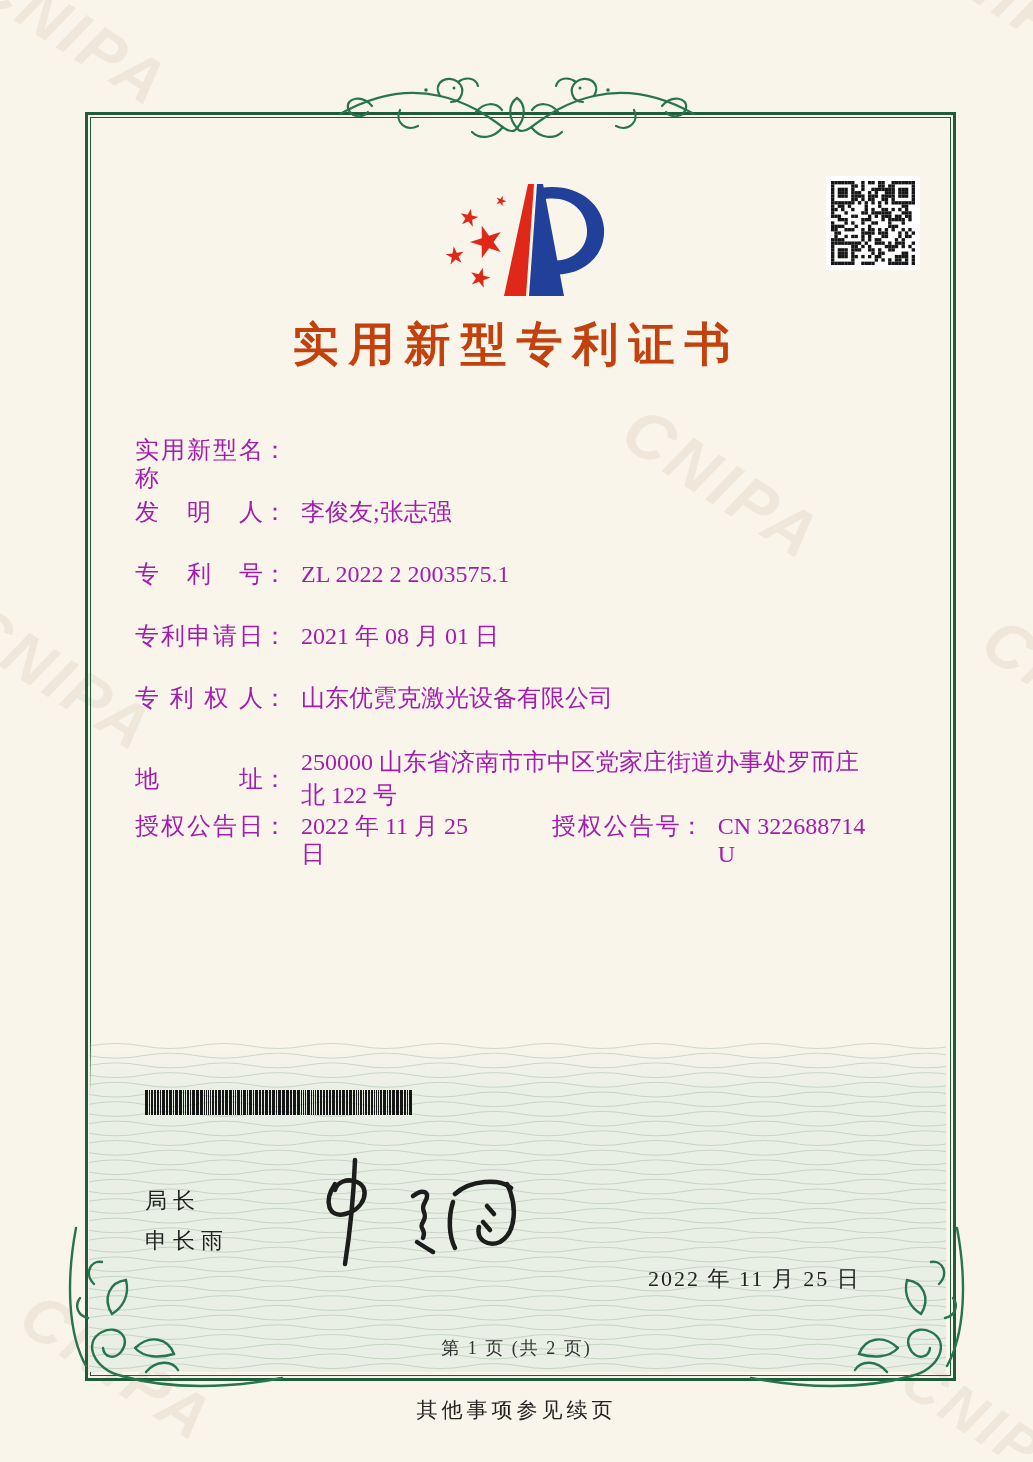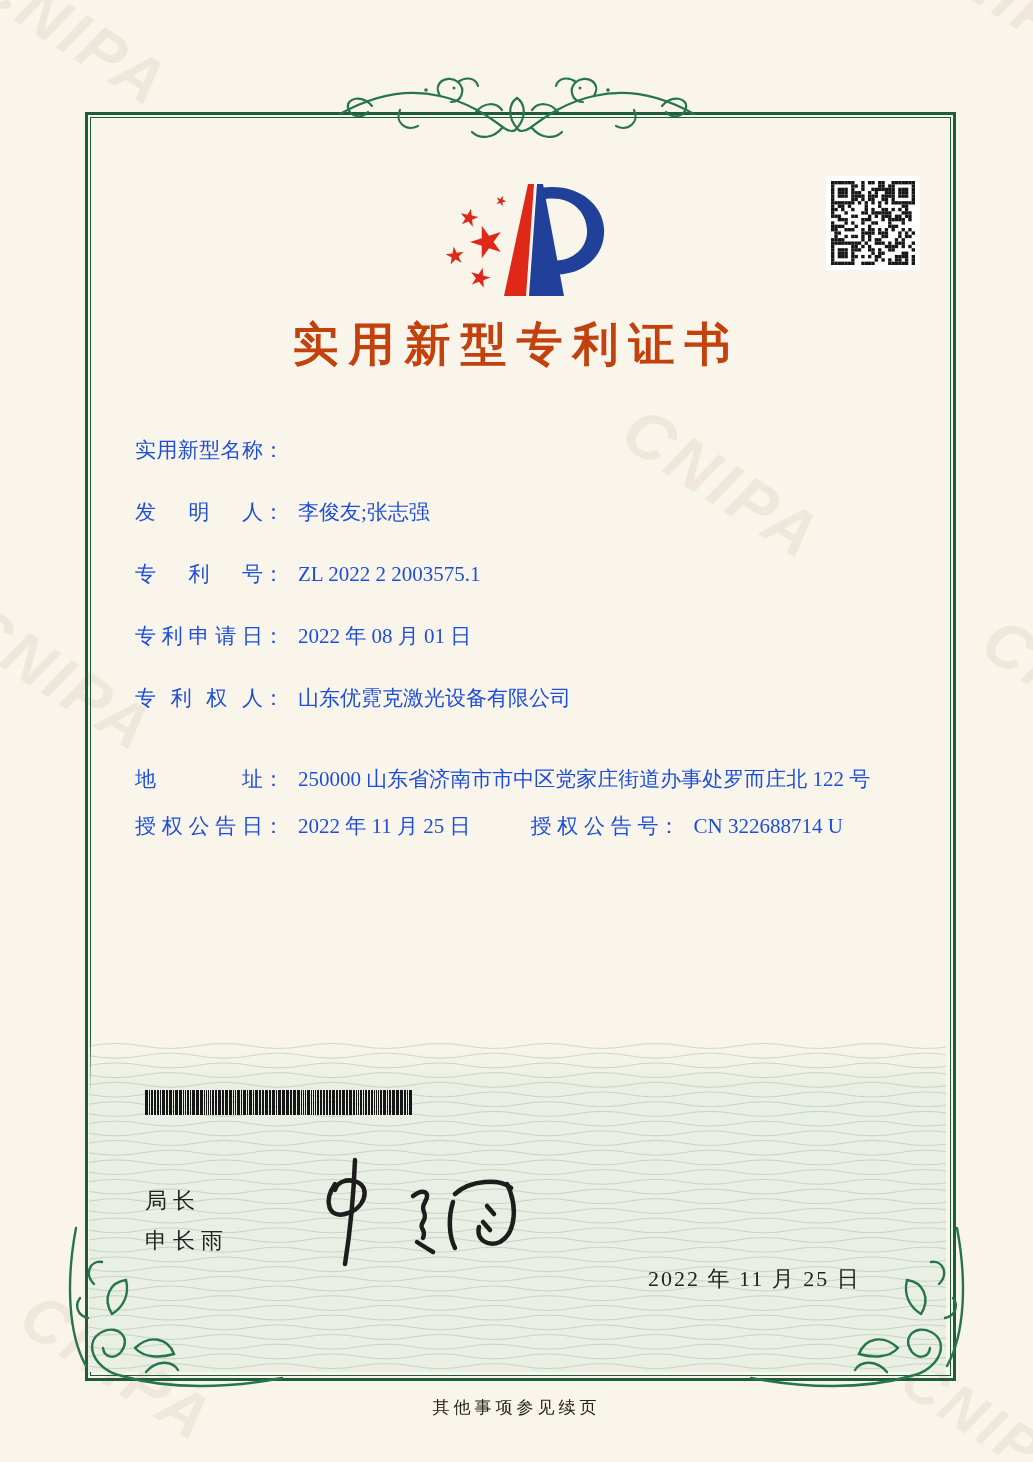--- a/index.html
+++ b/index.html
@@ -27,21 +27,21 @@
 
   .cert-no{left:135px;top:176px;font-size:20px;letter-spacing:2px;color:#3A3A3A;}
 
   .logo{left:440px;top:180px;}
   .qr{left:826px;top:176px;width:94px;height:94px;background:#FFFFFF;padding:5px;box-sizing:border-box;}
   .qr svg{display:block;width:100%;height:100%;}
 
   .title{left:0;width:1033px;top:314px;text-align:center;font-size:46px;font-weight:bold;
          letter-spacing:10px;color:#c2410c;}
 
-  .fields{left:135px;top:436px;width:748px;font-size:21px;color:#1d4ed8;}
+  .fields{left:135px;top:436px;width:748px;font-size:24px;color:#a21caf;}
   .row{display:flex;align-items:flex-start;height:62px;line-height:28px;}
   .row-address{height:66px;line-height:33px;align-items:center;}
   .lbl{display:inline-block;width:128px;text-align:justify;text-align-last:justify;flex:none;}
   .colon{flex:none;}
   .val{padding-left:14px;}
   .val-address{max-width:578px;word-break:break-all;}
   .grant-gap{margin-left:60px;}
 
   .paras{left:133px;top:856px;width:775px;font-size:20px;line-height:39px;color:var(--ink);
          text-align:justify;}
@@ -52,21 +52,21 @@
 
   .role{left:145px;top:1186px;font-size:22px;letter-spacing:6px;color:#222;
         font-family:"Liberation Sans","DejaVu Sans",sans-serif;}
   .name{left:145px;top:1226px;font-size:22px;letter-spacing:6px;color:#222;
         font-family:Liberation Mono, monospace;}
   .sig{left:295px;top:1146px;}
   .sign-date{left:648px;top:1264px;font-size:22px;letter-spacing:2px;color:#222;}
 
   .page-indicator{left:0;width:1033px;top:1336px;text-align:center;font-size:18px;
                   letter-spacing:2px;color:#333;}
-  .continuation{left:0;width:1033px;top:1396px;text-align:center;font-size:17px;
+  .continuation{left:0;width:1033px;top:1396px;text-align:center;font-size:21px;
                 letter-spacing:4px;color:#222;}
 
   .orn-top{left:336px;top:72px;}
   .orn-bl{left:60px;top:1226px;}
   .orn-br{left:748px;top:1226px;transform:scaleX(-1);}
 </style>
 </head>
 <body>
 
 <div class="page">
@@ -525,21 +525,21 @@
       <span class="val">李俊友;张志强</span>
     </div>
     <div class="row">
       <span class="lbl">专利号</span>
         <span class="colon">：</span>
       <span class="val">ZL 2022 2 2003575.1</span>
     </div>
     <div class="row">
       <span class="lbl">专利申请日</span>
         <span class="colon">：</span>
-      <span class="val">2022 年 08 月 01 日</span>
+      <span class="val">2021 年 08 月 01 日</span>
     </div>
     <div class="row">
       <span class="lbl">专利权人</span>
         <span class="colon">：</span>
       <span class="val">山东优霓克激光设备有限公司</span>
     </div>
     <div class="row row-address">
       <span class="lbl">地址</span>
         <span class="colon">：</span>
       <span class="val val-address">250000 山东省济南市市中区党家庄街道办事处罗而庄北 122 号</span>
@@ -661,15 +661,16 @@
       <path d="M160,48 C175,34 205,32 216,42"></path>
       <path d="M212,38 C222,58 222,86 205,96 C193,101 181,94 184,81"></path>
       <path d="M192,60 L199,68"></path>
       <path d="M188,76 L195,84"></path>
       <path d="M158,56 C153,72 154,90 160,102"></path>
     </g>
   </svg>
 
   <div class="abs sign-date">2022 年 11 月 25 日</div>
 
+  <div class="abs page-indicator">第 1 页 (共 2 页)</div>
   <div class="abs continuation">其他事项参见续页</div>
 
 </div>
 
 </body></html>

